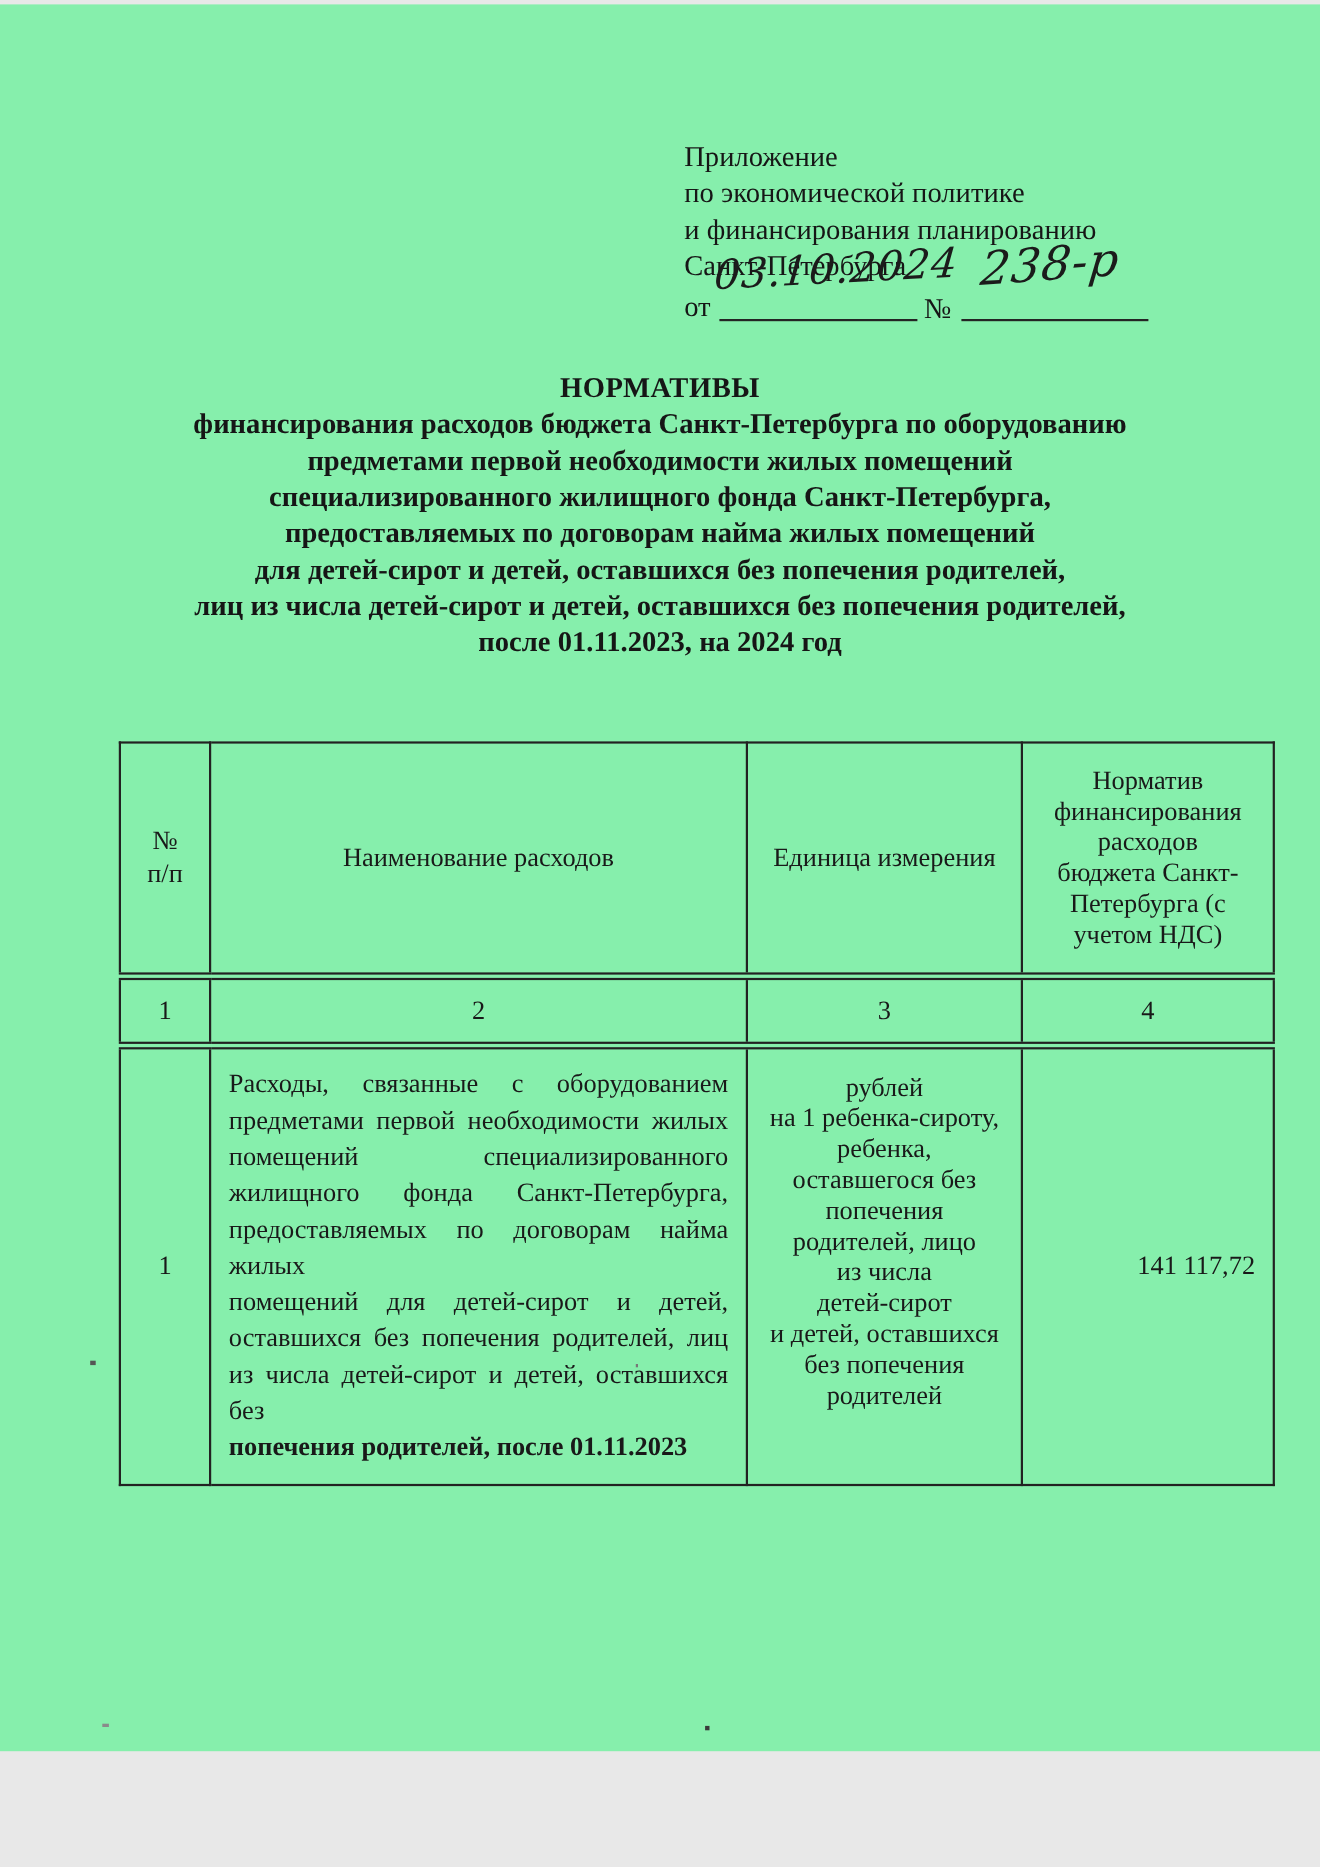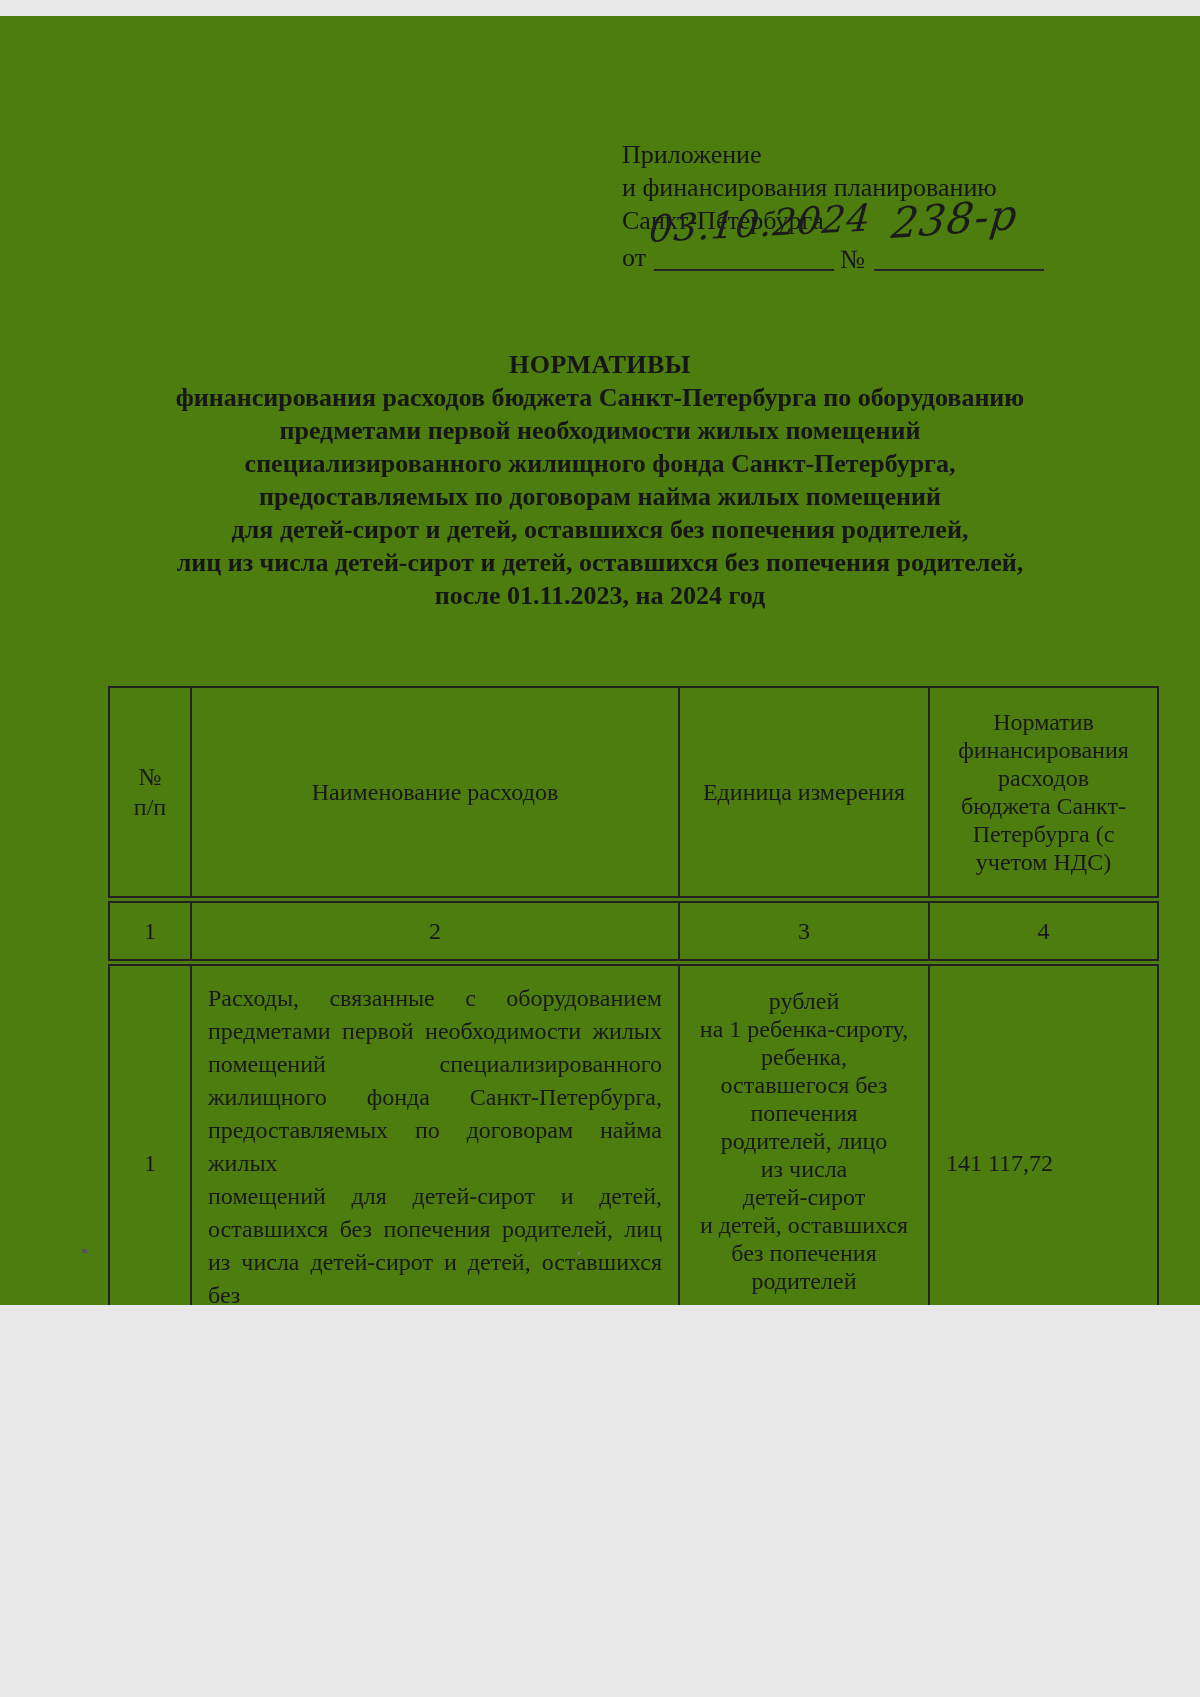--- a/index.html
+++ b/index.html
@@ -1,21 +1,21 @@
 <!DOCTYPE html>
 <html lang="ru"><head>
 <meta charset="utf-8">
 <style>
   html, body { margin: 0; padding: 0; background: #e8e8e8; }
   .page {
     position: relative;
     width: 1200px;
-    height: 1289px;
-    margin: 16px auto;
-    background: #4d7c0f;
+    height: 1588px;
+    margin: 4px auto;
+    background: #86efac;
     font-family: "Liberation Serif", serif;
     color: #161616;
     overflow: hidden;
   }
 
   
   .stamp {
     position: absolute;
     left: 622px;
     top: 122px;
@@ -96,39 +96,40 @@
   .cell-pp     { white-space: pre-line; line-height: 30px; }
   .cell-norm-h { line-height: 28px; padding: 4px 10px; }
   td.cell-rownum { vertical-align: middle; text-align: center; }
   td.cell-name   { vertical-align: top; padding: 7px 13px 0 14px; }
   .name-justified {
     white-space: pre-line;
     text-align: justify;
     text-align-last: justify;
     line-height: 33px;
   }
-  .name-lastline { text-align: center; line-height: 33px; }
+  .name-lastline { text-align: left; line-height: 33px; font-weight: bold; }
   td.cell-unit { vertical-align: top; text-align: center; }
   .unit-lines  { white-space: pre-line; line-height: 28px; padding-top: 5px; }
-  td.cell-value { vertical-align: middle; text-align: left; }
+  td.cell-value { vertical-align: middle; text-align: right; }
 
   
   .speck { position: absolute; background: #4a4a4a; }
   .speck.s1 { left: 82px;  top: 1233px; width: 5px; height: 4px; background: #555; }
   .speck.s2 { left: 578px; top: 1236px; width: 2px; height: 3px; background: #777; }
   .speck.s3 { left: 93px;  top: 1563px; width: 6px; height: 3px; background: #8a8a8a; }
   .speck.s4 { left: 641px; top: 1565px; width: 4px; height: 4px; background: #3a3a3a; }
 </style>
 </head>
 <body>
 
 <div class="page">
 
   <div class="stamp">
     <div class="stamp-line">Приложение</div>
+    <div class="stamp-line">по экономической политике</div>
     <div class="stamp-line">и финансирования планированию</div>
     <div class="stamp-line">Санкт-Петербурга</div>
     <div class="stamp-dateline">
       <span class="stamp-from">от</span>
       <span class="blank-line u1"></span>
       <span class="handwriting hw-date">03.10.2024</span>
       <span class="stamp-no">№</span>
       <span class="blank-line u2"></span>
       <span class="handwriting hw-num">238-р</span>
     </div>

